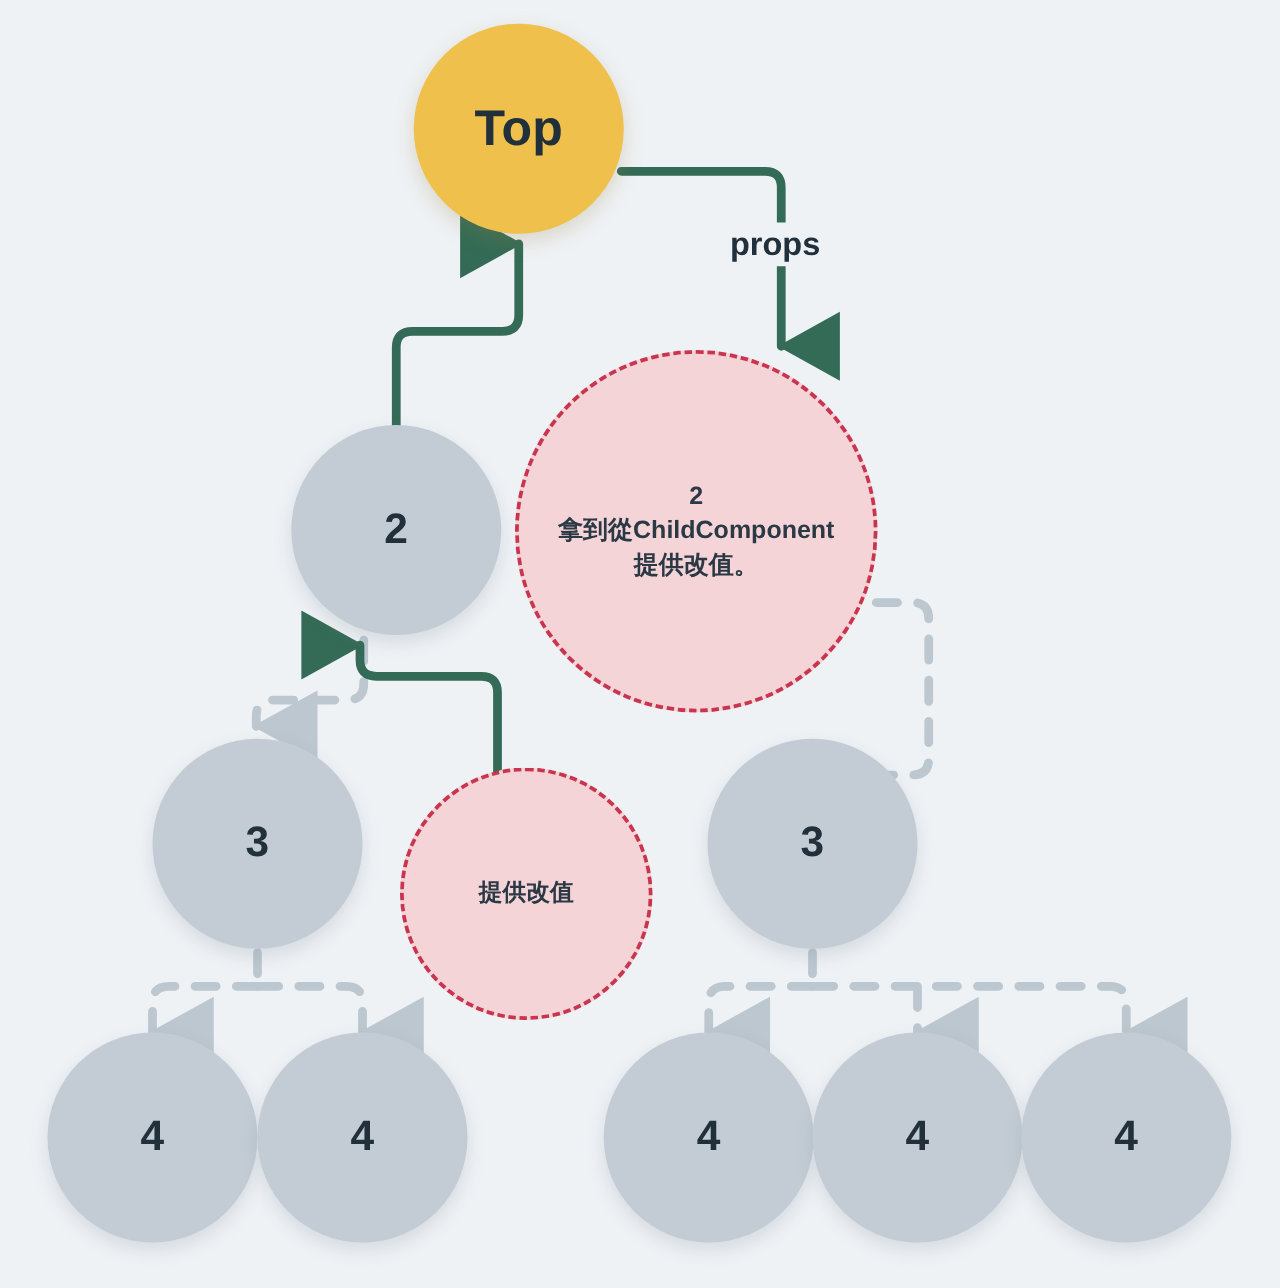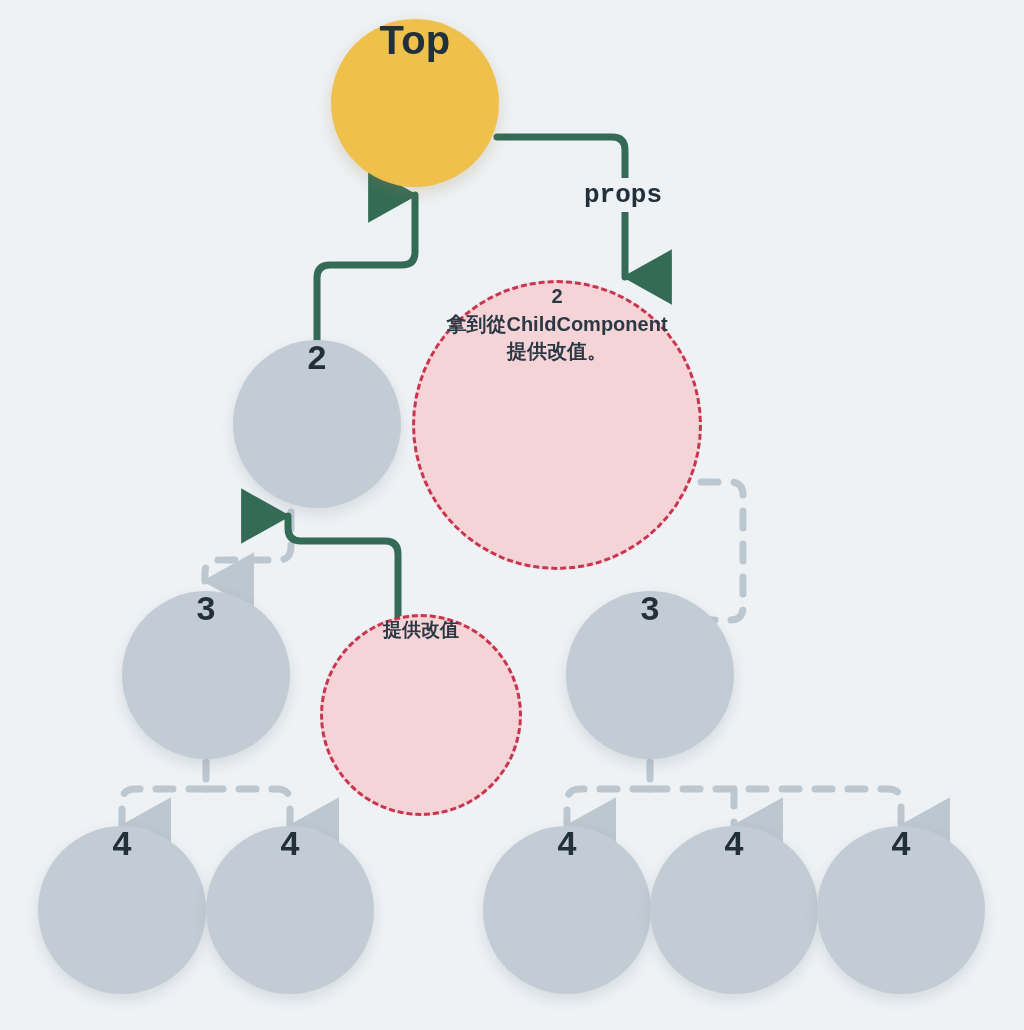--- a/index.html
+++ b/index.html
@@ -20,20 +20,21 @@
     left: 0; top: 0;
     width: 1024px;
     height: 1030px;
   }
   .node {
     position: absolute;
     border-radius: 50%;
     display: flex;
     flex-direction: column;
     align-items: center;
+    justify-content: center;
     text-align: center;
     box-sizing: border-box;
   }
   .node-gray {
     background: #c3ccd4;
     box-shadow: 0 6px 14px rgba(120,135,150,0.22);
   }
   .node-top {
     background: #efc04c;
     box-shadow: 0 6px 16px rgba(150,130,70,0.25);
@@ -63,21 +64,21 @@
     color: #22303c;
     font-weight: bold;
     font-size: 26px;
     background: #eff2f5;
     padding: 2px 6px;
     white-space: nowrap;
   }
   .z-wire { z-index: 1; }
   .z-node { z-index: 3; }
   .z-note { z-index: 4; }
-  .z-green { z-index: 6; font-family: Liberation Mono, monospace; }
+  .z-green { z-index: 6; }
 </style>
 </head>
 <body>
 
 <div id="stage">
 
   <svg id="wires" class="z-wire" viewBox="0 0 1024 1030">
     <defs>
       <marker id="dashHeadDown" markerWidth="9" markerHeight="9" refX="4.5" refY="8" orient="auto" markerUnits="strokeWidth">
         <path d="M0.4,1 L8.6,1 L4.5,8.4 Z" fill="#bcc7d0"></path>

